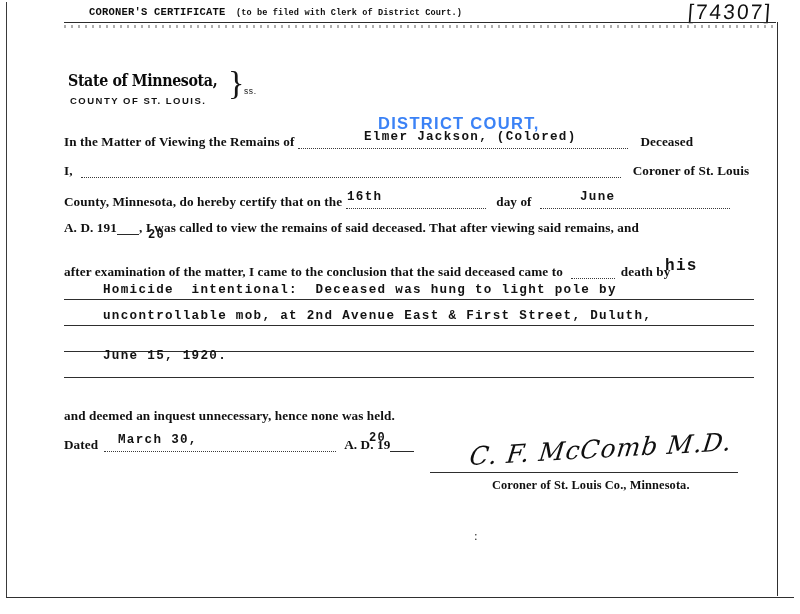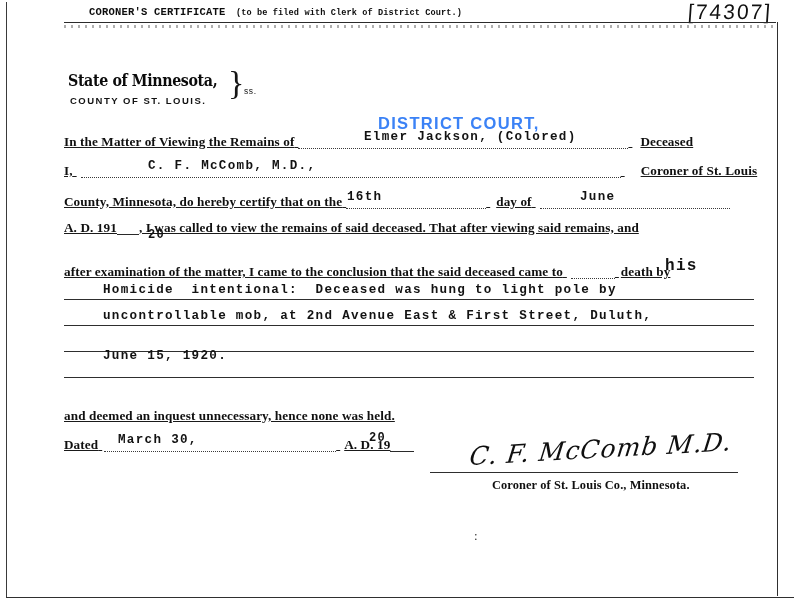--- a/index.html
+++ b/index.html
@@ -154,21 +154,20 @@
     color: #0e0e0e;
   }
 
   
   .row {
     position: absolute;
     left: 64px;
     right: 32px;
     height: 26px;
     white-space: nowrap;
-    text-decoration: underline;
   }
   .row .printed { font-size: 13.2px; }
 
   
   .blank {
     display: inline-block;
     border-bottom: 1.1px solid #2a2a2a;
     height: 15px;
     vertical-align: -3px;
   }
@@ -277,23 +276,22 @@
   <div class="row" style="top:132px;">
     <span class="printed">In the Matter of Viewing the Remains of</span>
     <span class="blank-dotted" style="width:330px;"></span>
     <span class="printed" style="margin-left:8px;">Deceased</span>
   </div>
   <div class="tw" style="left:364px; top:130px;">Elmer Jackson, (Colored)</div>
 
   <div class="row" style="top:161px;">
     <span class="printed">I,</span>
     <span class="blank-dotted" style="width:540px; margin-left:4px;"></span>
-    <span class="printed" style="margin-left:16px;">Coroner of St. Louis</span>
-  </div>
-  <div class="tw" style="left:148px; top:159px;">C. F. McComb, M.D.,</div>
+    <span class="printed" style="margin-left:8px;">Coroner of St. Louis</span>
+  </div>
 
   <div class="row" style="top:192px;">
     <span class="printed">County, Minnesota, do hereby certify that on the</span>
     <span class="blank-dotted" style="width:140px;"></span>
     <span class="printed" style="margin-left:6px;">day of</span>
     <span class="blank-dotted" style="width:190px; margin-left:4px;"></span>
   </div>
   <div class="tw" style="left:347px; top:190px;text-align:center;">16th</div>
   <div class="tw" style="left:580px; top:190px;">June</div>
 

